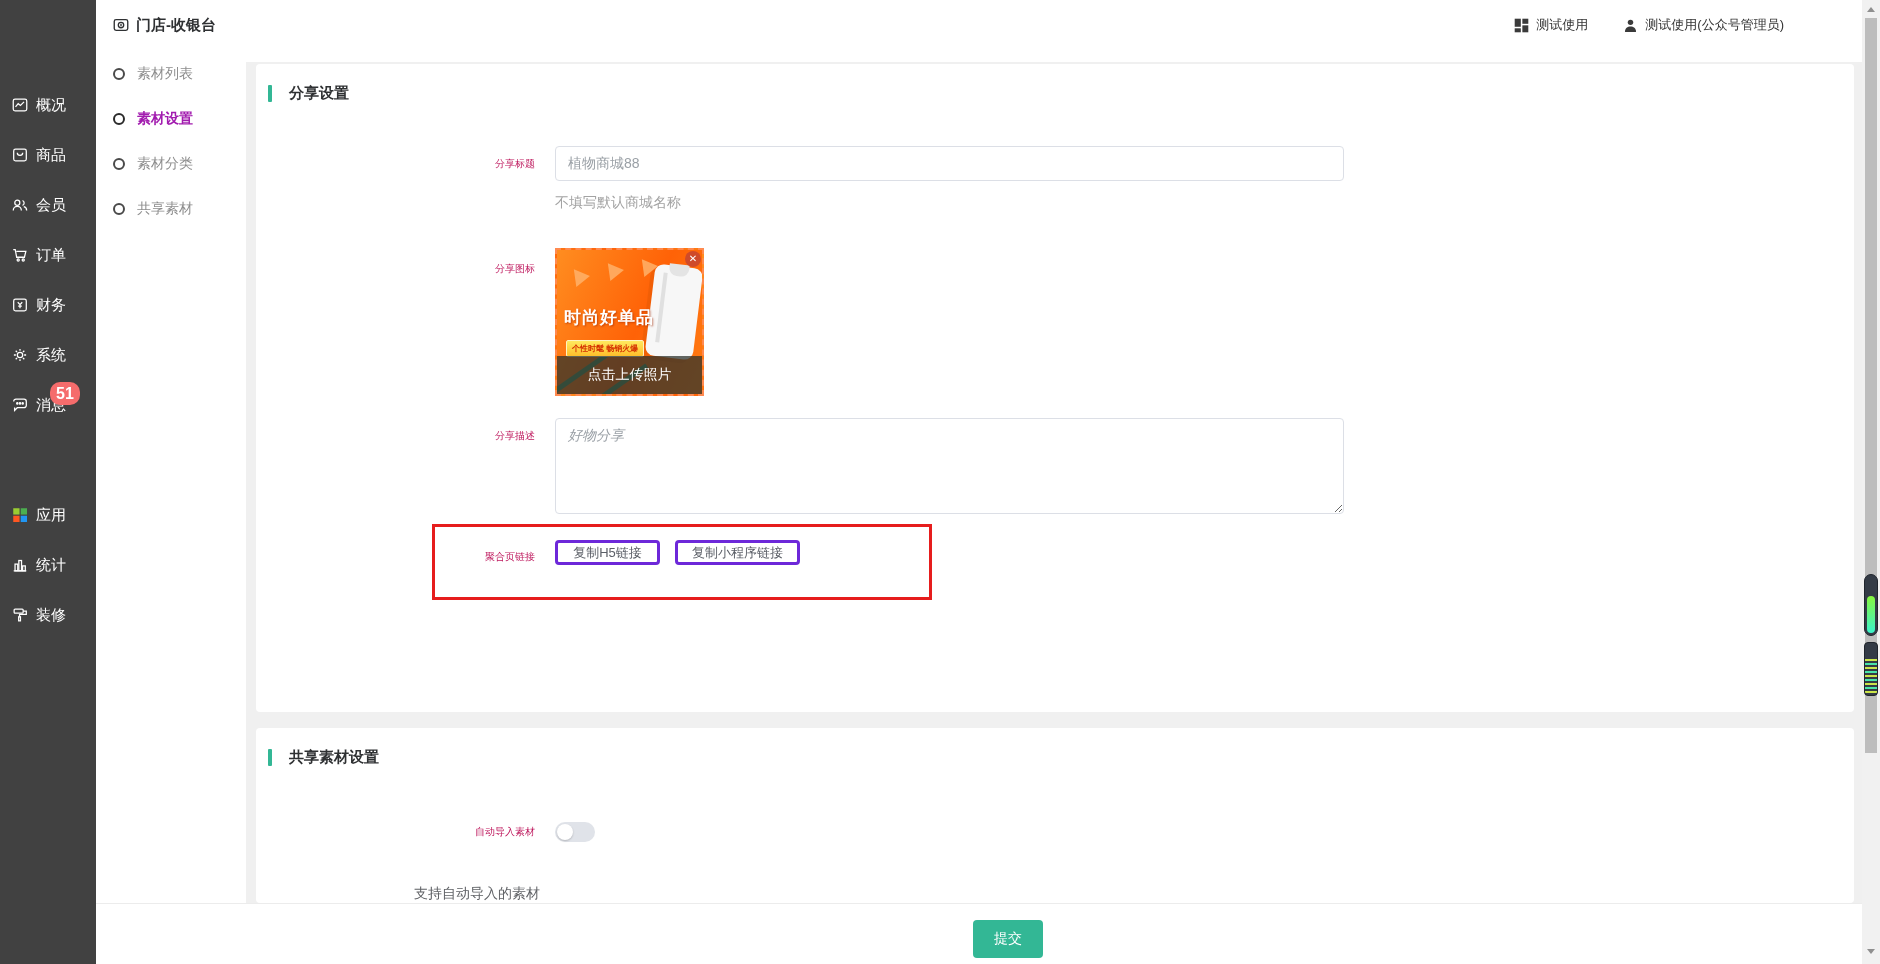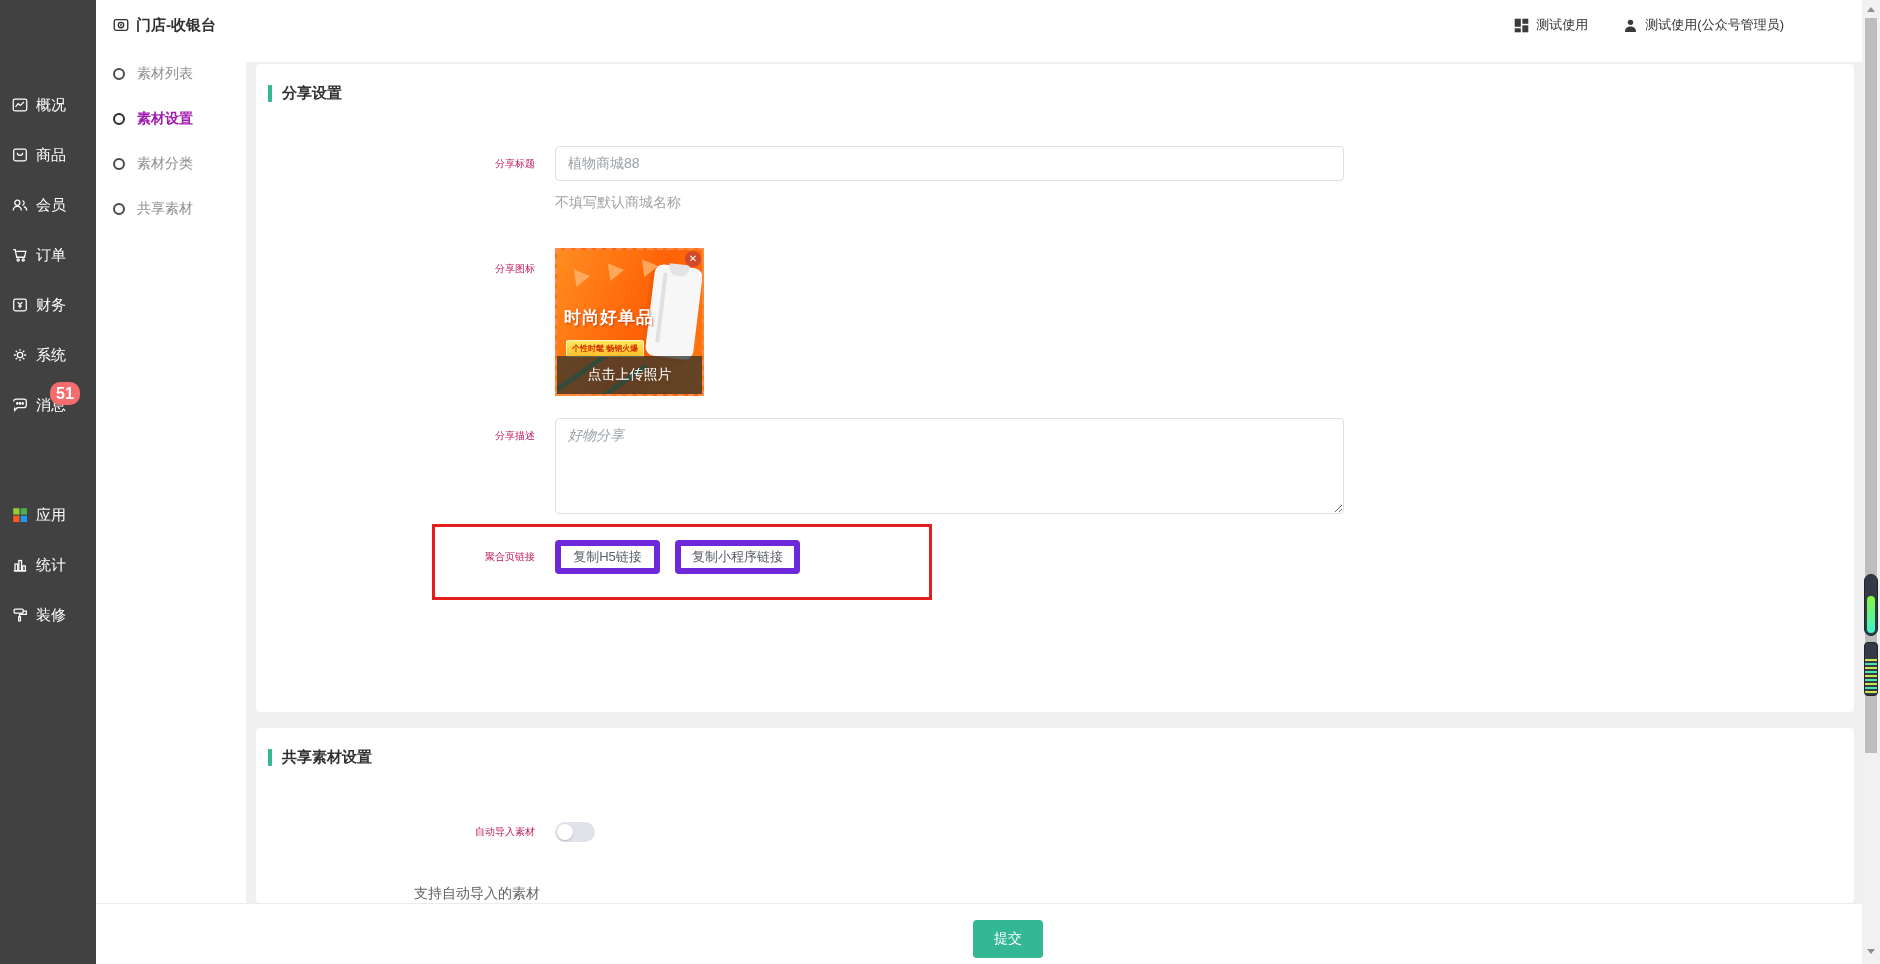--- a/index.html
+++ b/index.html
@@ -24,21 +24,21 @@
   .submenu { position:absolute; left:96px; top:50px; width:150px; height:914px; background:#fff; z-index:5; padding-top:1px; }
   .submenu-item { height:45px; display:flex; align-items:center; padding-left:17px; gap:12px; font-size:14px; color:#8c8c8c; cursor:pointer; }
   .ring { width:12px; height:12px; border:2px solid #4a4a4a; border-radius:50%; flex:0 0 auto; }
   .submenu-item.active { color:#a21caf; font-weight:bold; }
   .submenu-item.active .ring { border-color:#2b2b2b; }
 
   
   .card { position:absolute; left:256px; width:1598px; background:#fff; border-radius:4px; }
   .card1 { top:64px; height:648px; }
   .card2 { top:728px; height:175px; overflow:hidden; }
-  .section-title { position:absolute; left:12px; top:20px; display:flex; align-items:center; gap:10px; font-size:15px; font-weight:bold; color:#2f3133; }
+  .section-title { position:absolute; left:12px; top:20px; display:flex; align-items:center; gap:17px; font-size:15px; font-weight:bold; color:#2f3133; }
   .section-bar { width:4px; height:17px; background:#33b795; border-radius:1px; }
 
   .f-label { position:absolute; left:0; width:289px; text-align:right; font-size:10px; color:#be185d; padding-right:10px; }
   .text-input { position:absolute; left:299px; top:82px; width:789px; height:35px; border:1px solid #dcdfe6; border-radius:4px; padding:0 12px; font-size:14px; color:#9aa0a6; font-family:"Liberation Sans","DejaVu Sans",sans-serif; outline:none; background:#fff; }
   .hint { position:absolute; left:299px; top:130px; font-size:14px; color:#a3a3a3; }
 
   
   .upload-tile { position:absolute; left:299px; top:184px; width:149px; height:148px; border:2px dashed #ff8a50; cursor:pointer; background:linear-gradient(115deg,#ff8d20 0%,#ff6207 55%,#ff7b12 100%); overflow:visible; }
   .tile-clip { position:absolute; inset:0; overflow:hidden; }
   .arrow { position:absolute; width:0; height:0; border-style:solid; border-width:9px 0 9px 15px; border-color:transparent transparent transparent #ffb26a; opacity:.85; }
@@ -51,21 +51,21 @@
   .stripe { position:absolute; width:70px; height:5px; background:#1f9a74; transform:rotate(-35deg); opacity:.8; }
   .s1 { left:-12px; bottom:18px; }
   .s2 { left:26px; bottom:6px; }
   .headline { position:absolute; left:7px; top:56px; font-size:17px; font-weight:bold; color:#fff; text-shadow:1px 1px 2px rgba(160,40,0,.6); letter-spacing:1px; white-space:nowrap; }
   .mini-banner { position:absolute; left:9px; top:90px; background:linear-gradient(#ffe95e,#ffbe2b); border:1px solid #fff3c0; border-radius:2px; font-size:8px; color:#d42e00; padding:2px 5px; white-space:nowrap; font-weight:bold; }
   .tile-overlay { position:absolute; left:0; bottom:0; width:100%; height:38px; background:rgba(45,50,45,.74); display:flex; align-items:center; justify-content:center; color:#fff; font-size:14px; }
   .tile-close { position:absolute; right:1px; top:1px; width:16px; height:16px; background:#cf4a2a; border-radius:50%; color:#fff; font-size:10px; line-height:16px; text-align:center; cursor:pointer; z-index:2; }
 
   textarea.desc { position:absolute; left:299px; top:354px; width:789px; height:96px; border:1px solid #dcdfe6; border-radius:4px; padding:8px 12px; font-size:14px; color:#9aa0a6; font-family:"Liberation Sans","DejaVu Sans",sans-serif; resize:vertical; outline:none;font-style:italic; }
 
-  .copy-btn { position:absolute; top:476px; height:34px; background:#fff; border:6px solid #6d28d9; border-radius:4px; font-size:13px; color:#5a5e66; cursor:pointer; font-family:"Liberation Sans","DejaVu Sans",sans-serif; }
+  .copy-btn { position:absolute; top:476px; height:25px; background:#fff; border:3px solid #6d28d9; border-radius:4px; font-size:13px; color:#5a5e66; cursor:pointer; font-family:"Liberation Sans","DejaVu Sans",sans-serif; }
   .copy-h5 { left:299px; width:105px; }
   .copy-mini { left:419px; width:125px; }
   .red-box { position:absolute; left:176px; top:460px; width:500px; height:76px; border:3px solid #e61d1d; z-index:3; pointer-events:none; }
 
   
   .toggle { position:absolute; left:299px; top:94px; width:40px; height:20px; background:#e0e3e9; border-radius:10px; cursor:pointer; }
   .toggle .knob { position:absolute; left:2px; top:2px; width:16px; height:16px; background:#fff; border-radius:50%; box-shadow:0 1px 2px rgba(0,0,0,.2); }
   .support-label { position:absolute; left:0; width:284px; top:157px; text-align:right; font-size:14px; color:#606266; }
 
   

